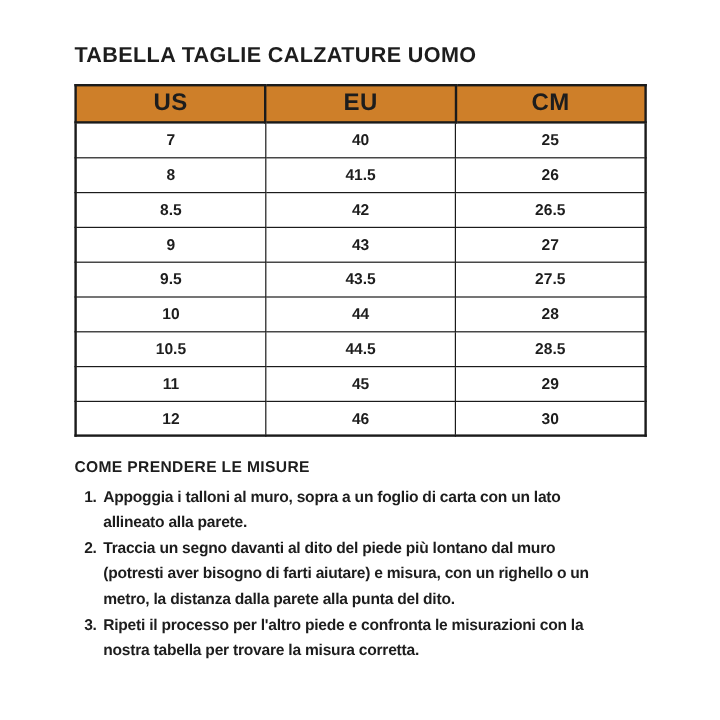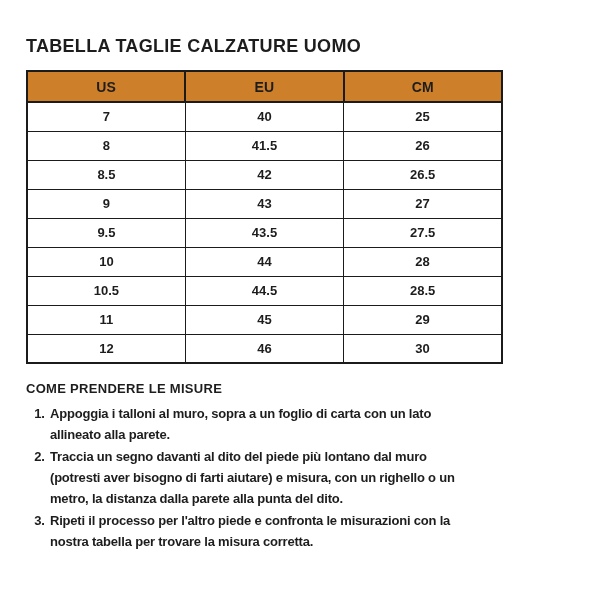--- a/index.html
+++ b/index.html
@@ -12,41 +12,41 @@
   html,body{ margin:0; padding:0; }
   body{
     width:600px; height:600px;
     background:var(--page-bg);
     font-family:"Liberation Sans", sans-serif;
     color:var(--text-color);
     overflow:hidden;
   }
   .page{
     width:594px; height:600px;
-    padding:36px 58px 0 26px;
+    padding:36px 58px 0 62px;
   }
   .page-title{
     margin:0 0 13px 0;
     font-size:18px;
     font-weight:bold;
     letter-spacing:0.3px;
     color:var(--text-color);
     white-space:nowrap;
   }
   table.size-table{
     width:477px;
     border-collapse:collapse;
     border:2px solid var(--border-color);
     table-layout:fixed;
   }
   table.size-table th{
     background:var(--header-bg);
     border:2px solid var(--border-color);
     height:31px;
-    font-size:14px;
+    font-size:20px;
     font-weight:bold;
     text-align:center;
     letter-spacing:0.3px;
     padding:0;
   }
   table.size-table td{
     border:1.5px solid var(--border-color);
     height:29px;
     font-size:13px;
     font-weight:bold;

